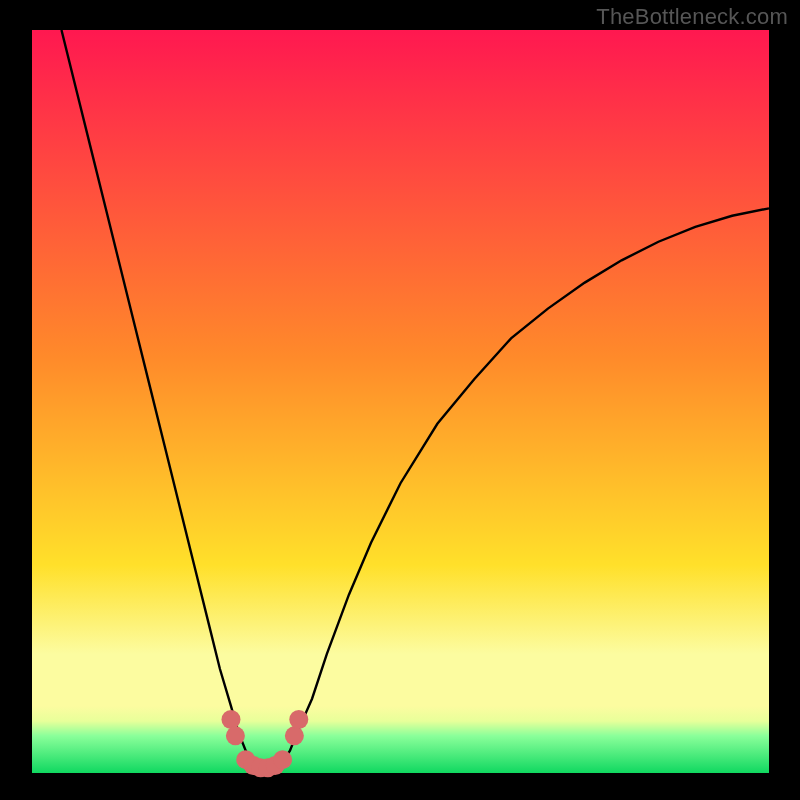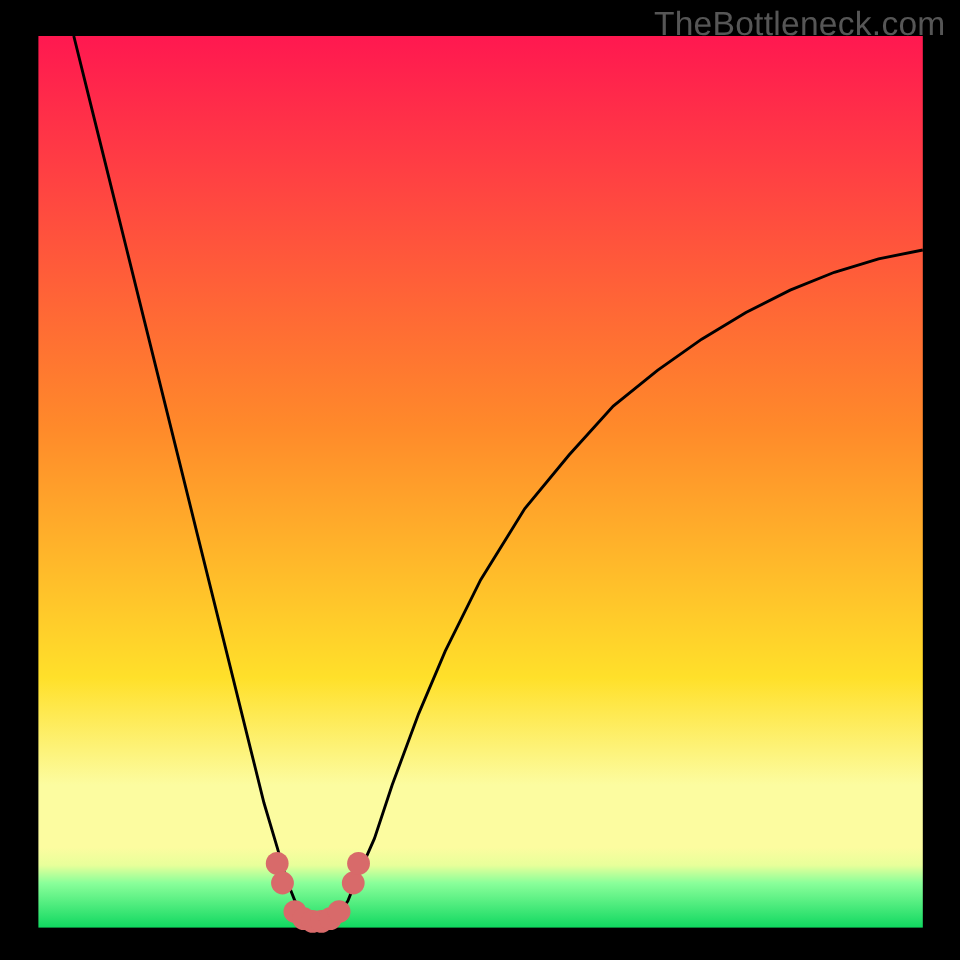--- a/index.html
+++ b/index.html
@@ -14,21 +14,21 @@
     position: relative;
     width: 800px;
     height: 800px;
     background: #000000;
   }
   .watermark {
     position: absolute;
     top: 4px;
     right: 12px;
     font-family: Arial, Helvetica, sans-serif;
-    font-size: 28px;
+    font-size: 22px;
     color: #565656;
     letter-spacing: 0.2px;
     z-index: 10;
   }
   svg {
     position: absolute;
     top: 0;
     left: 0;
   }
 </style>

